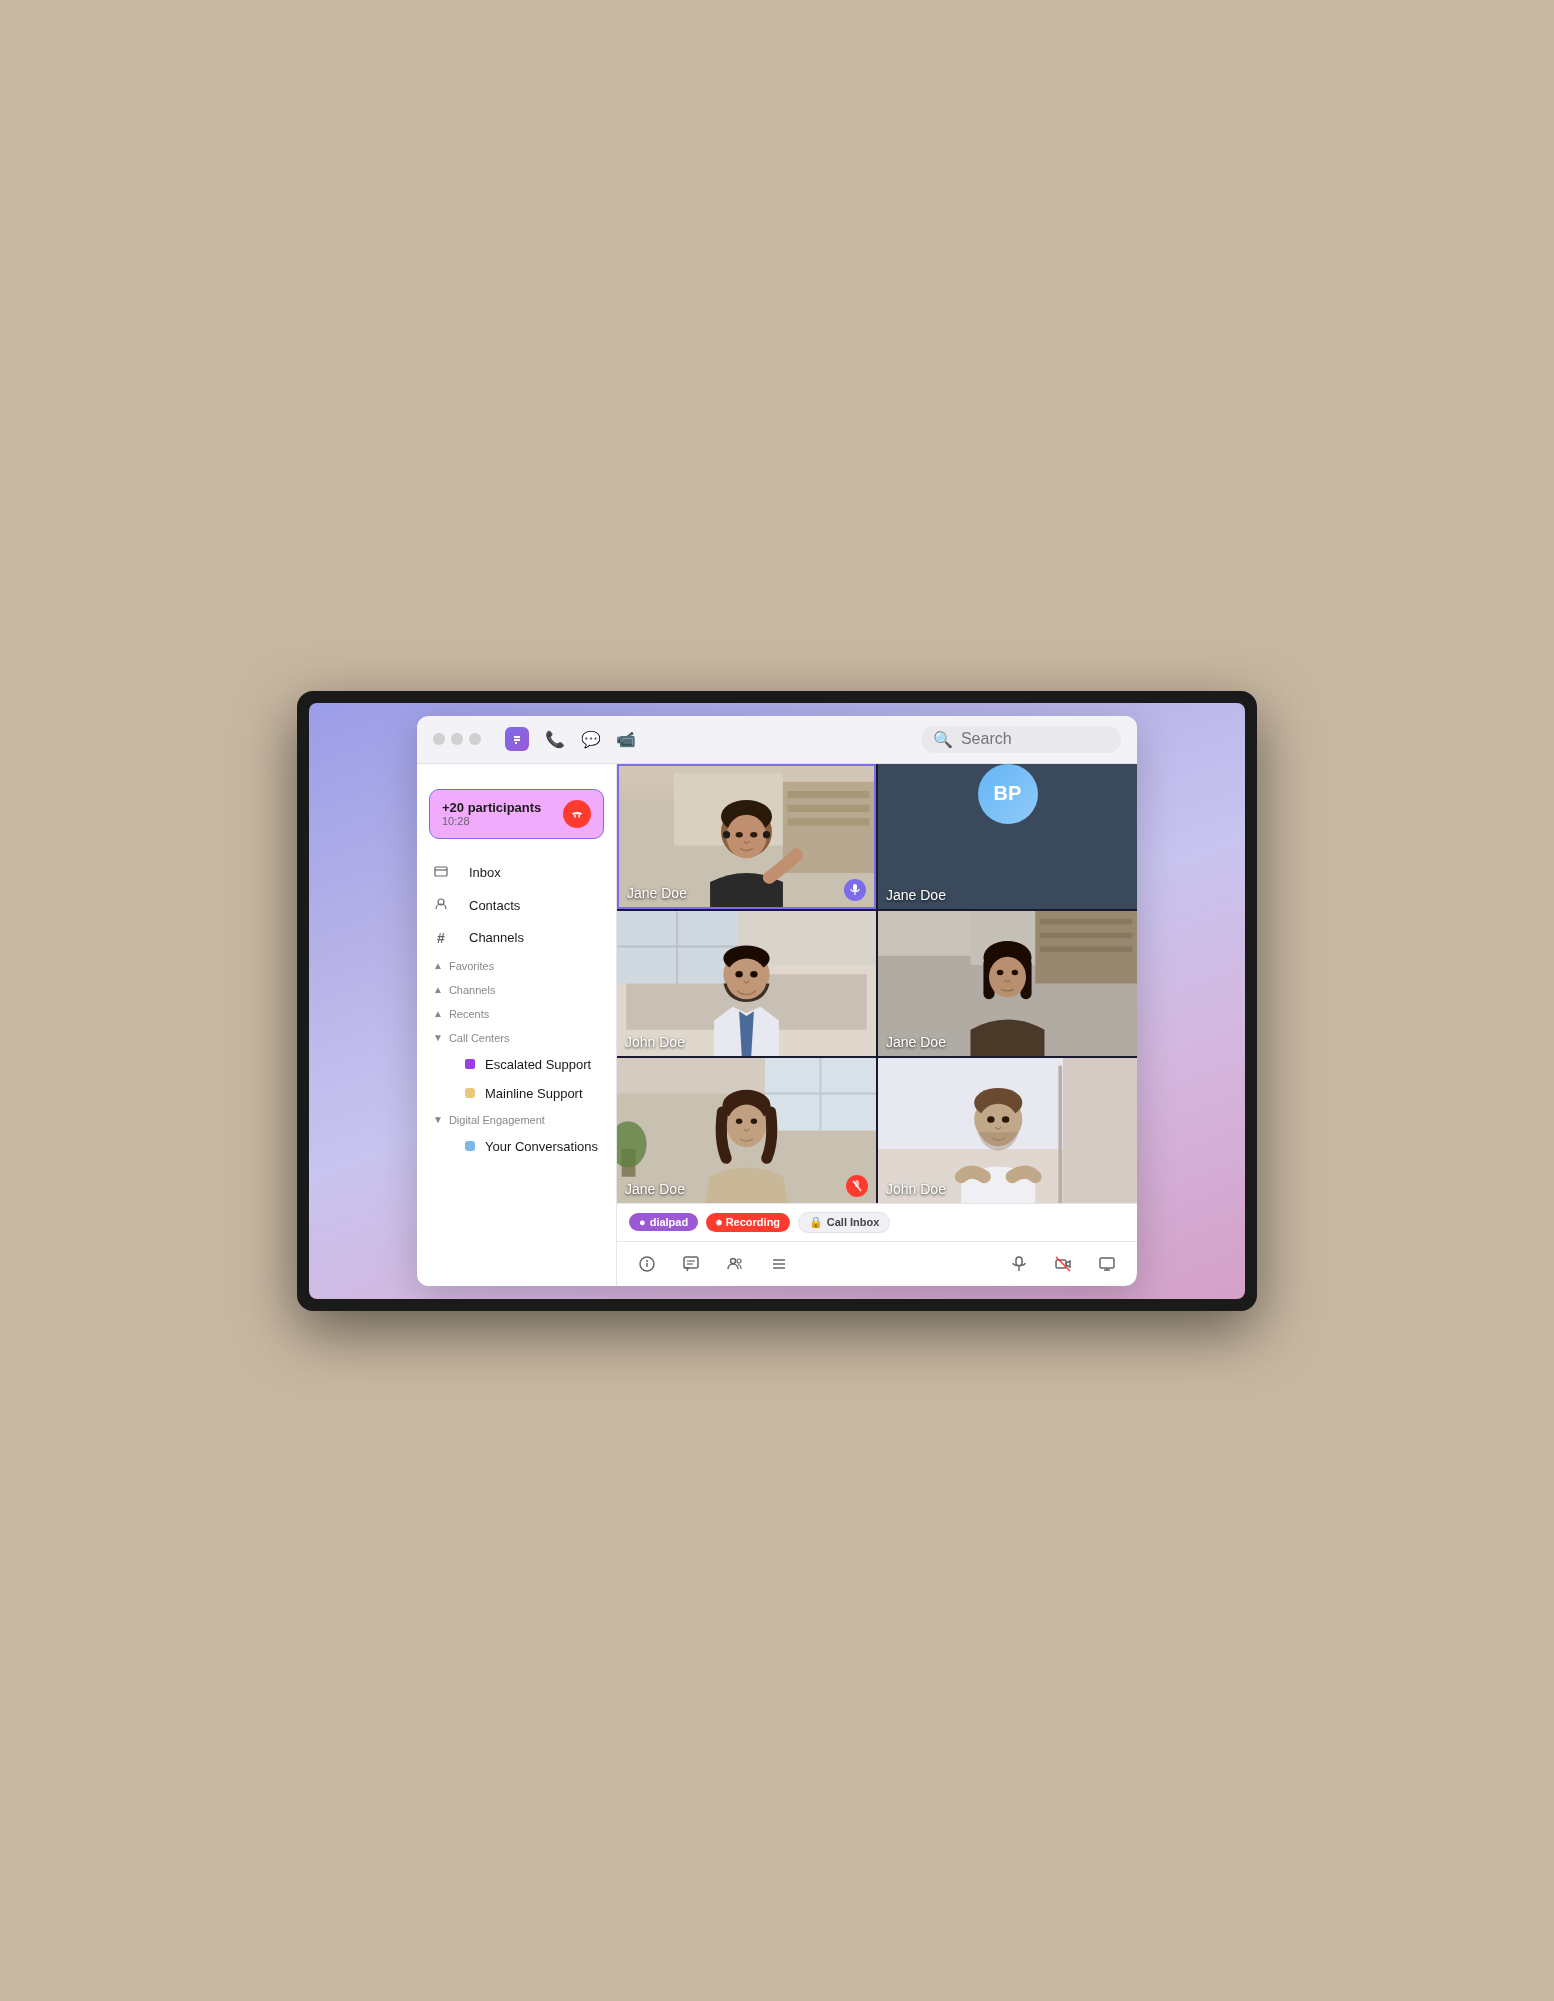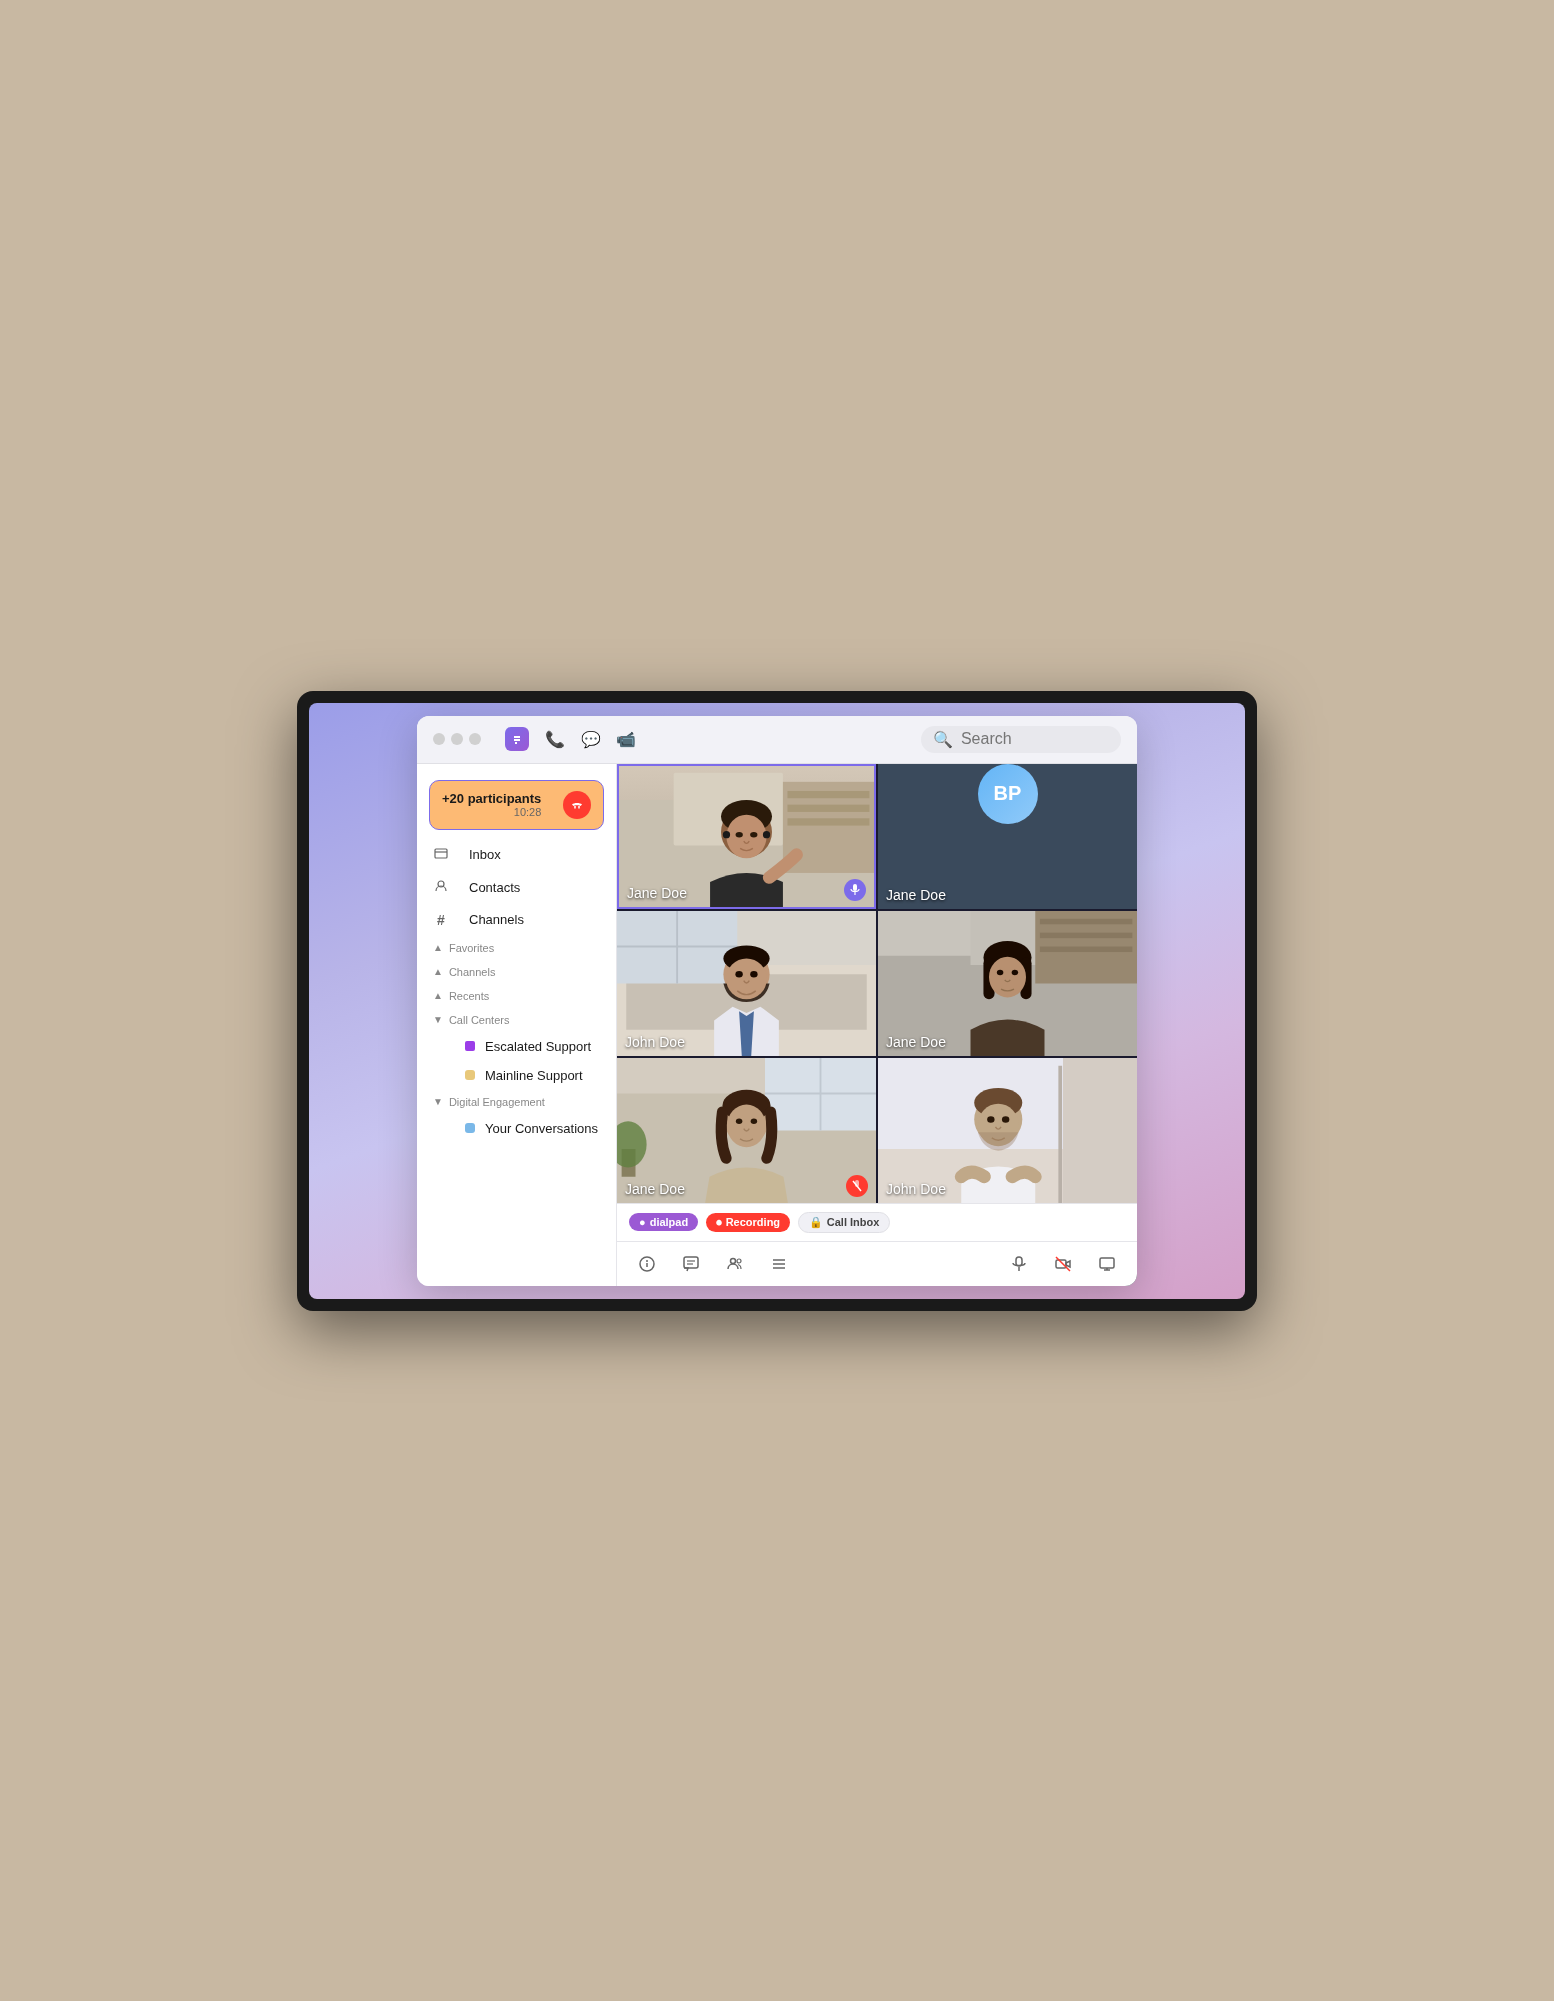--- a/index.html
+++ b/index.html
@@ -134,30 +134,29 @@
       background: #ffffff;
       border-right: 1px solid #e5e5ea;
       display: flex;
       flex-direction: column;
       flex-shrink: 0;
       overflow-y: auto;
       padding: 8px 0;
     }
 
     .call-banner {
-      margin: 8px 12px;
-      background: #fdba74;
+      margin: 17px 12px;
+      background: #f0abfc;
       border: 1.5px solid #7c6bea;
       border-radius: 10px;
       padding: 10px 12px;
       display: flex;
       align-items: center;
       justify-content: space-between;
       cursor: pointer;
-      text-align: right;
     }
 
     .call-banner-text {
       display: flex;
       flex-direction: column;
     }
 
     .call-participants {
       font-size: 13px;
       font-weight: 700;

